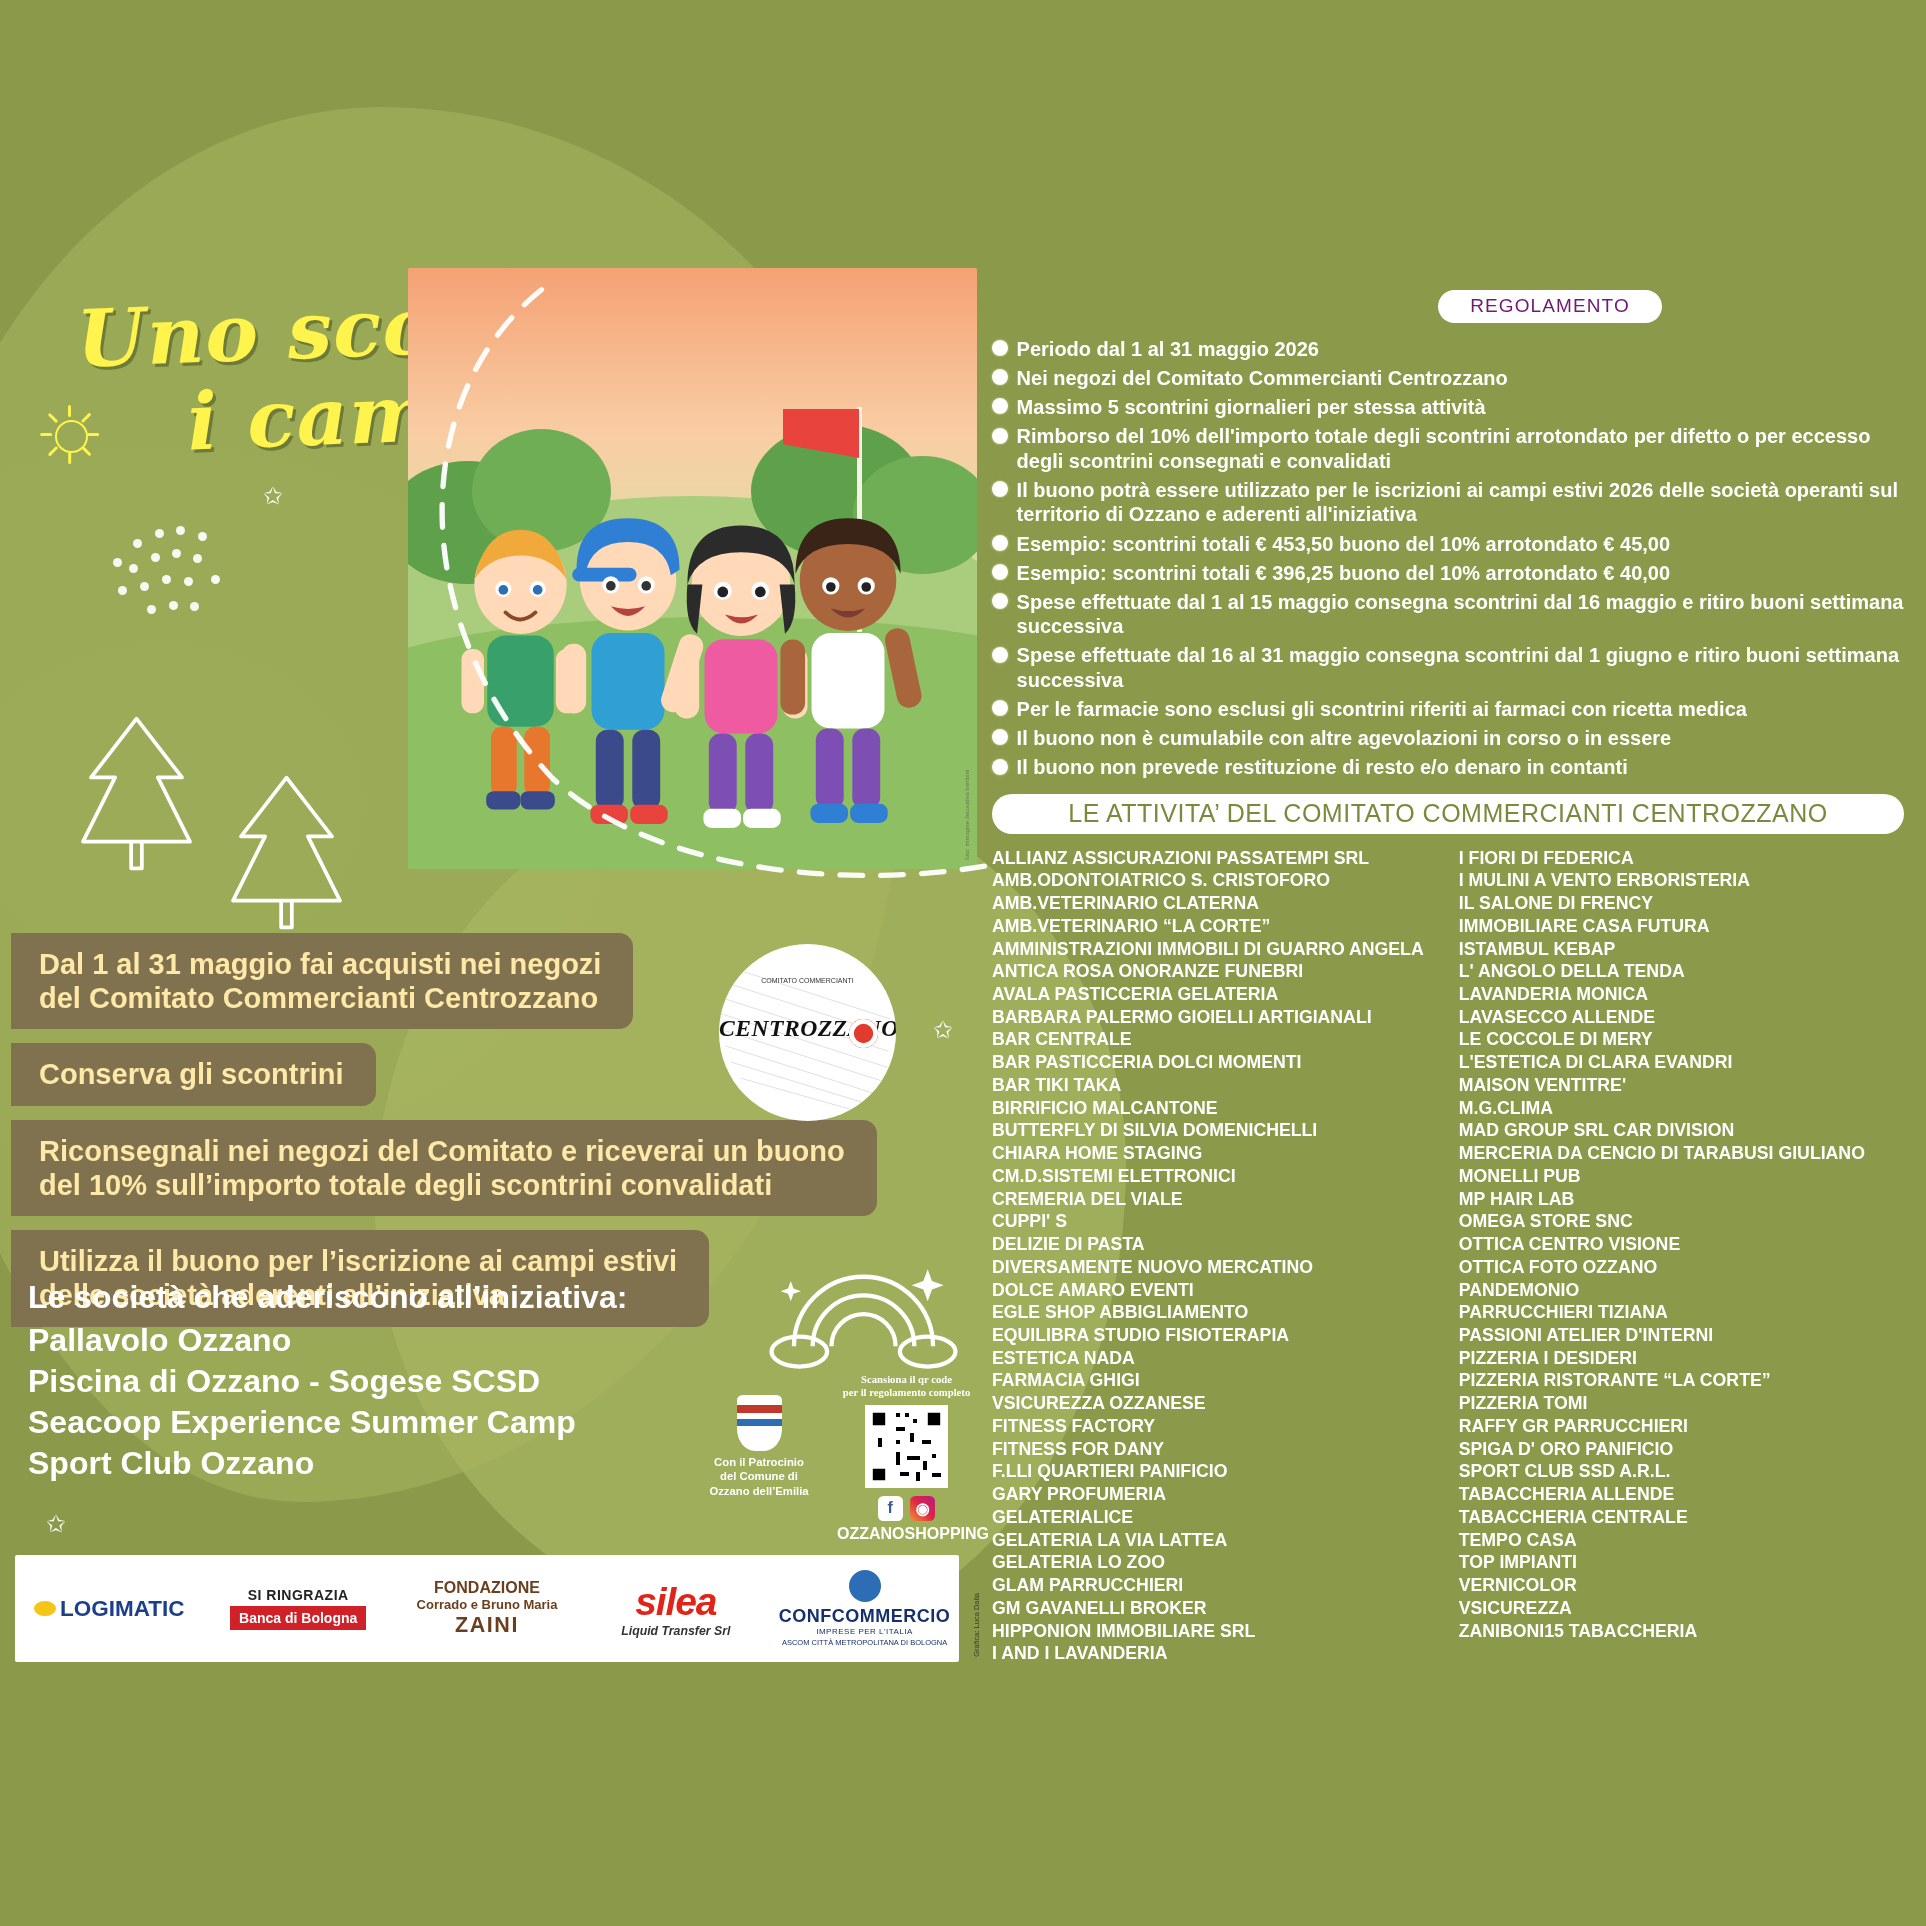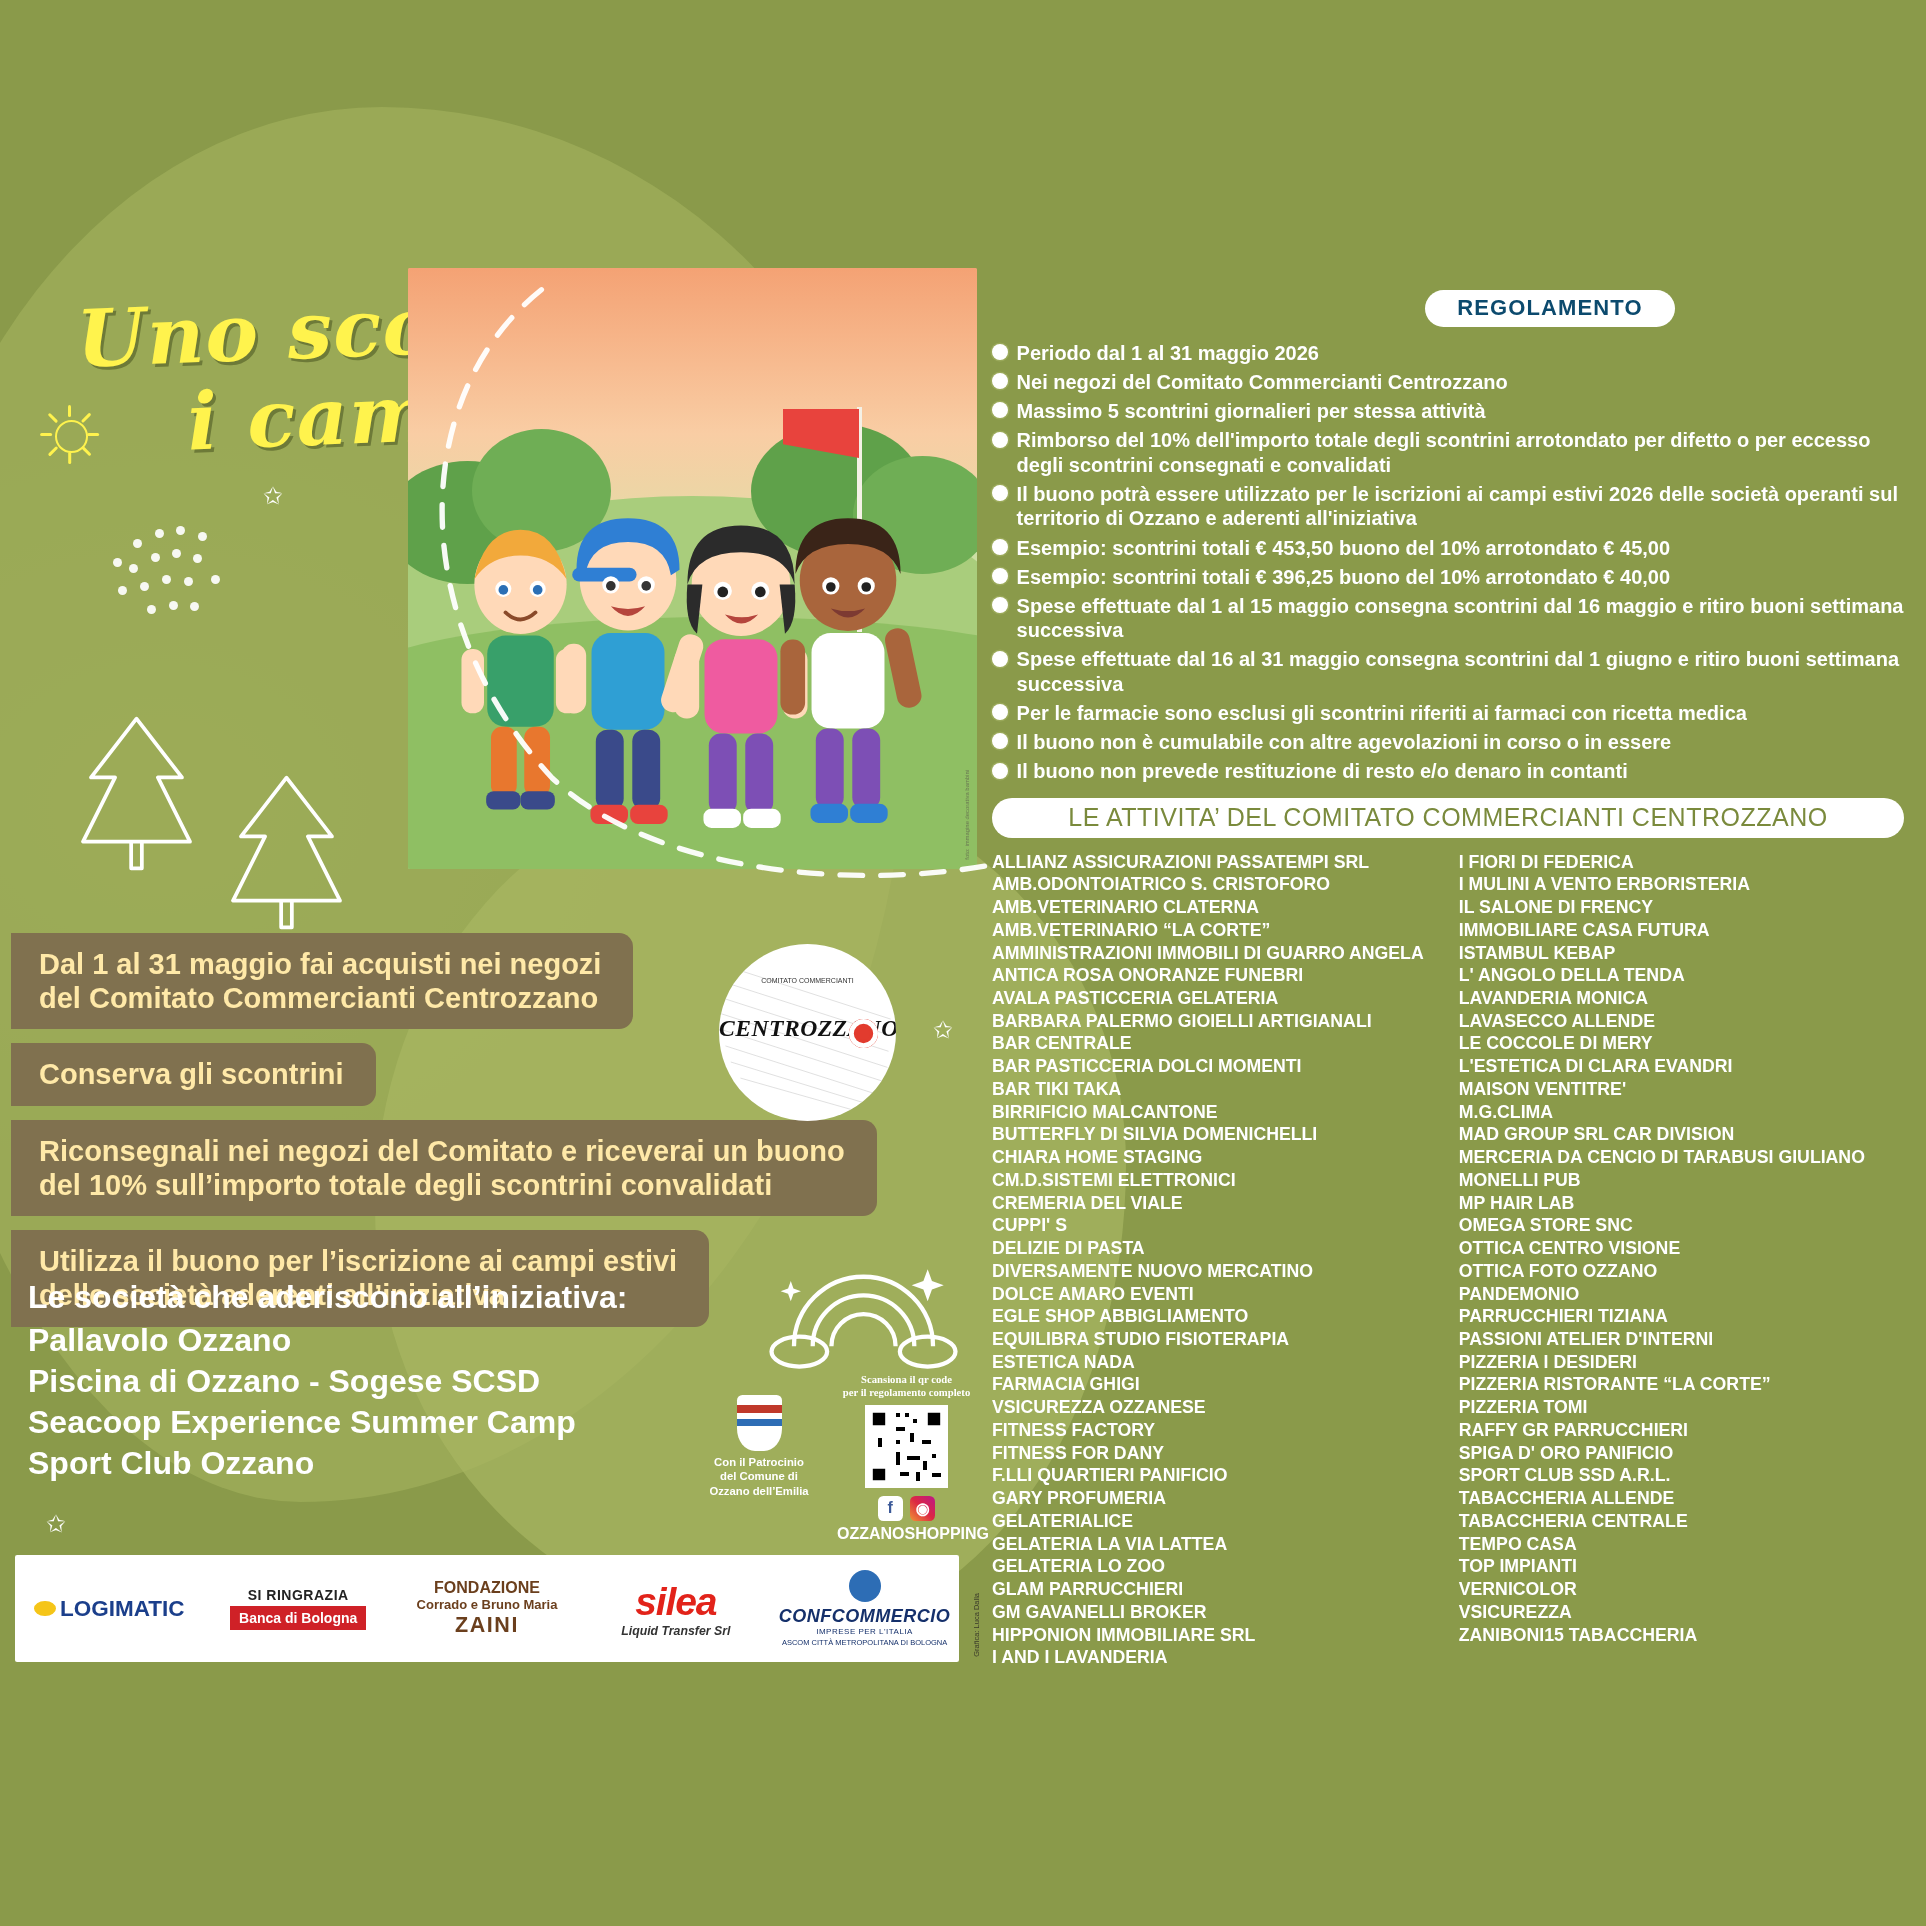--- a/index.html
+++ b/index.html
@@ -131,21 +131,21 @@
   .thanks{font-size:14px;font-weight:bold;color:#222;letter-spacing:0.5px;}
   .banca{background:#cf2127;color:#fff;font-size:14px;font-weight:bold;padding:3.8px 8.6px;margin-top:3.2px;}
   .fond{text-align:center;color:#6b3f1d;font-weight:bold;line-height:1.15;}
   .fond .f1{font-size:16px;}
   .fond .f2{font-size:13px;}
   .fond .f3{font-size:21.5px;letter-spacing:1.6px;}
   .silea{text-align:center;}
   .silea .s1{font-size:39px;font-weight:bold;color:#e2231a;font-style:italic;letter-spacing:-1.1px;}
   .silea .s2{font-size:12.3px;font-weight:bold;color:#333;font-style:italic;}
   .confc{text-align:center;color:#15306b;}
-  .confc .c1{font-size:18px;font-weight:bold;letter-spacing:0.5px;font-style:italic;}
+  .confc .c1{font-size:18px;font-weight:bold;letter-spacing:0.5px;}
   .confc .c2{font-size:8px;letter-spacing:0.5px;}
   .confc .c3{font-size:7.5px;color:#15306b;margin-top:2.1px;}
   .grafica{position:absolute;right:-21.5px;bottom:5.4px;font-size:7.5px;color:#3a3a2a;writing-mode:vertical-rl;transform:rotate(180deg);}
 
   
   .comune{position:absolute;left:700px;top:1395px;width:118px;text-align:center;color:#fff;}
   .comune .crest{width:45px;height:56px;margin:0 auto 4.3px;background:#fff;border-radius:5.4px 5.4px 40% 40%;position:relative;overflow:hidden;}
   .comune .crest .band{position:absolute;left:0;right:0;top:9.7px;height:8.6px;background:#c0392b;}
   .comune .crest .band2{position:absolute;left:0;right:0;top:23.6px;height:7.5px;background:#2d6db5;}
   .comune .txt{font-size:11.3px;font-weight:bold;line-height:1.25;}
@@ -154,22 +154,22 @@
   .qr{width:83px;height:83px;margin:0 auto;background:#fff;position:relative;}
   .qr .px{position:absolute;background:#000;}
   .social{display:flex;justify-content:center;gap:7.5px;margin-top:7.5px;}
   .social .ic{width:25px;height:25px;border-radius:5.4px;background:#fff;display:flex;align-items:center;justify-content:center;font-weight:bold;color:#3b5998;font-size:16px;}
   .social .ig{background:linear-gradient(45deg,#f09433,#dc2743,#bc1888);color:#fff;}
   .qrbox .handle{font-size:16px;font-weight:bold;margin-top:4.3px;}
 
   
   .right{position:absolute;left:992px;top:290px;width:912px;}
   .pill{
-    display:inline-block;background:#fff;color:#0c4a6e;border-radius:21.5px;
-    padding:5.4px 32px;font-size:22px;font-weight:bold;letter-spacing:1.1px;
+    display:inline-block;background:#fff;color:#701a75;border-radius:21.5px;
+    padding:5.4px 32px;font-size:19px;font-weight:normal;letter-spacing:1.1px;
   }
   .pill-wrap{text-align:center;margin-left:204px;}
   .rules{margin-top:14px;}
   .rule{
     display:flex;align-items:flex-start;margin-bottom:4.8px;color:#fff;
     font-size:20px;font-weight:bold;line-height:1.22;
   }
   .rule .bullet{
     flex:0 0 auto;width:16px;height:16px;border-radius:50%;background:#fff;
     margin:3.2px 8.6px 0 0;box-shadow:0 0 0 1.6px #9aa95a;

